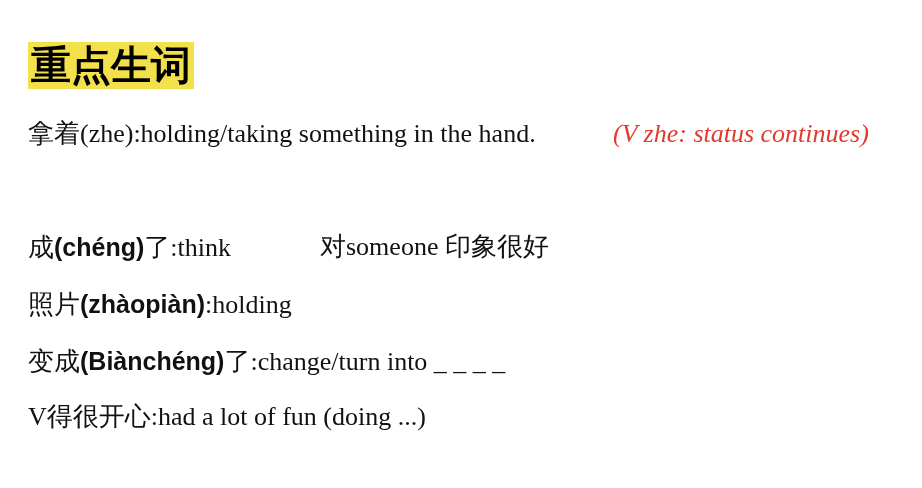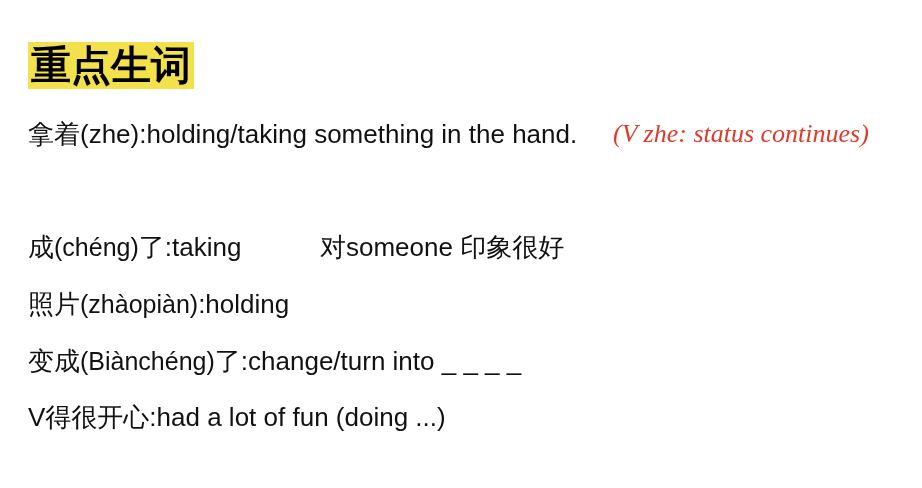--- a/index.html
+++ b/index.html
@@ -41,25 +41,26 @@
     line-height: 34px;
     white-space: nowrap;
   }
   .line-1 { top: 117px; }
   .line-2 { top: 174px; }
   .line-3 { top: 230px; }
   .line-4 { top: 287px; }
   .line-5 { top: 344px; }
   .line-6 { top: 400px; }
   .seg-serif {
-    font-family: Liberation Sans, sans-serif;
+    font-family: Liberation Serif, serif;
   }
   .seg-pinyin {
     font-family: "Liberation Sans", "DejaVu Sans", sans-serif;
     font-size: 25px;
+    font-weight: bold;
   }
   .note-red {
     position: absolute;
     left: 585px;
     top: 0;
     color: var(--accent-red, #DF3A2B);
     font-style: italic;
     font-family: "Liberation Serif", "DejaVu Serif", serif;
   }
   .col2 {
@@ -79,21 +80,21 @@
 
   <div class="line line-1">
     <span class="seg-serif">拿着(zhe):holding/taking something in the hand.</span>
     <span class="note-red">(V zhe: status continues)</span>
   </div>
 
   <div class="line line-2">
   </div>
 
   <div class="line line-3">
-    <span class="seg-serif">成</span><span class="seg-pinyin">(chéng)</span><span class="seg-serif">了:taking</span>
+    <span class="seg-serif">成</span><span class="seg-pinyin">(chéng)</span><span class="seg-serif">了:think</span>
     <span class="seg-serif col2">对someone 印象很好</span>
   </div>
 
   <div class="line line-4">
     <span class="seg-serif">照片</span><span class="seg-pinyin">(zhàopiàn)</span><span class="seg-serif">:holding</span>
   </div>
 
   <div class="line line-5">
     <span class="seg-serif">变成</span><span class="seg-pinyin">(Biànchéng)</span><span class="seg-serif">了:change/turn into _ _ _ _</span>
   </div>

